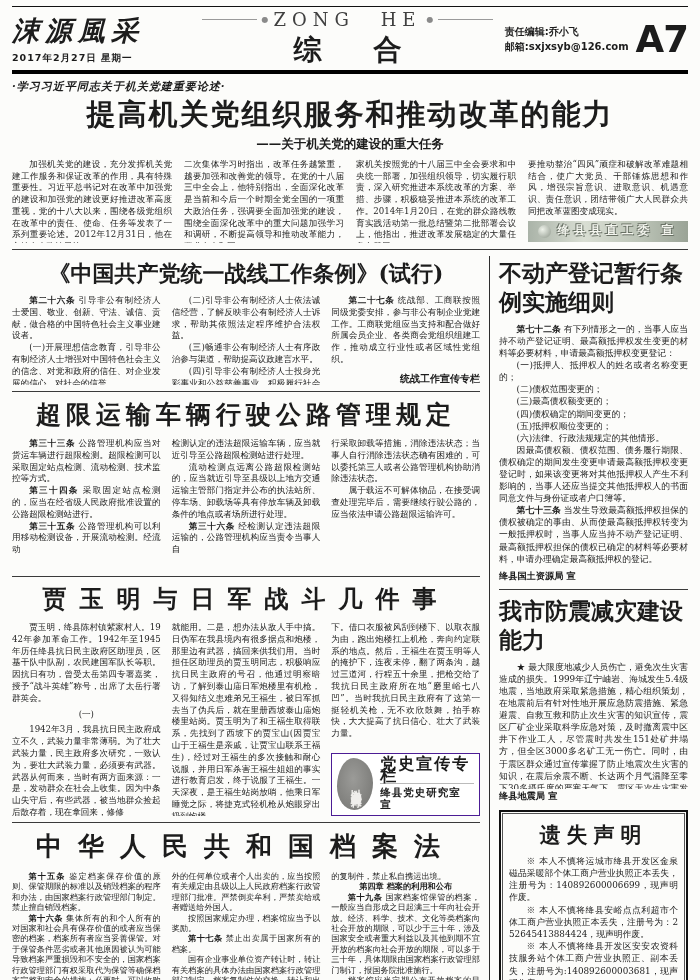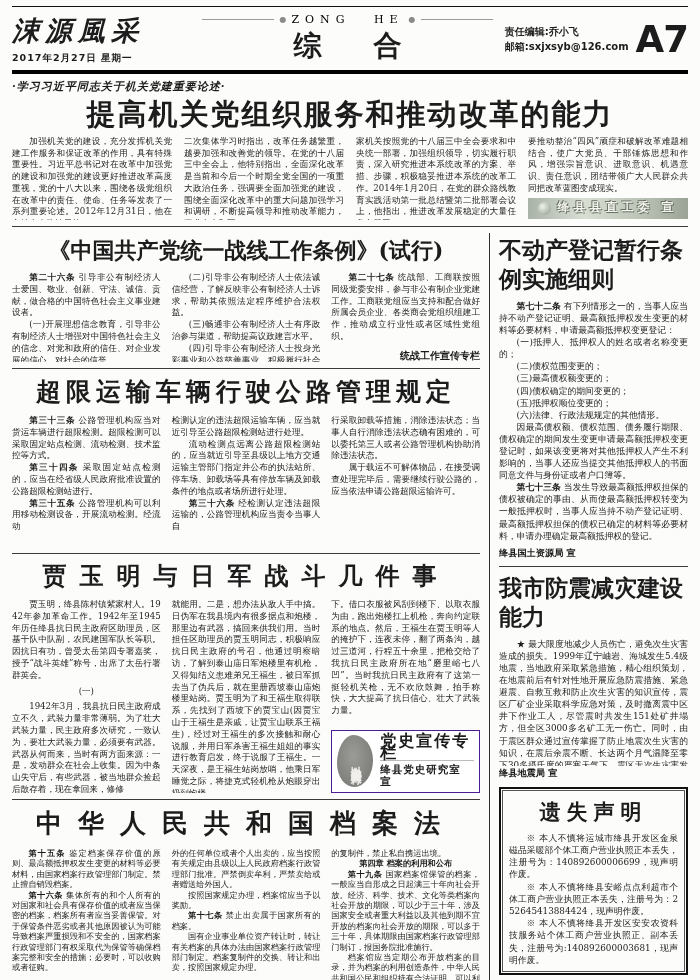--- a/index.html
+++ b/index.html
@@ -13,21 +13,21 @@
 
   
   .masthead { display:flex; align-items:center; justify-content:space-between; height:56px; }
   .brand { width:190px; }
   .brand-name { font-size:27px; font-weight:bold; font-style:italic; letter-spacing:6px; white-space:nowrap; }
   .brand-date { font-size:9.5px; font-weight:bold; font-family:"DejaVu Sans","Liberation Sans",sans-serif; margin-top:3px; letter-spacing:1px; }
   .mast-center { flex:1; display:flex; flex-direction:column; align-items:center; }
   .pinyin-row { width:100%; display:flex; align-items:center; gap:5px; color:#8a8a8a; }
   .pinyin-row .hline { flex:1; height:1px; background:#9a9a9a; }
   .pinyin-row .dot { font-size:8px; color:#8a8a8a; }
-  .pinyin { font-size:11px; letter-spacing:6px; word-spacing:14px; color:#000000; font-family:"DejaVu Serif",serif; }
+  .pinyin { font-size:18px; letter-spacing:6px; word-spacing:14px; color:#404040; font-family:"DejaVu Serif",serif; }
   .edition-name { font-size:28px; font-weight:bold; letter-spacing:52px; padding-left:52px; margin-top:1px; white-space:nowrap; }
   .mast-right { width:195px; display:flex; align-items:center; justify-content:flex-end; gap:7px; }
   .editor-info { font-size:10px; font-weight:bold; line-height:1.55; font-family:"DejaVu Sans","Liberation Sans",sans-serif; white-space:nowrap; }
   .pageno { font-size:37px; font-weight:800; font-family:"DejaVu Sans","Liberation Sans",sans-serif; letter-spacing:-1px; }
   .thickrule { height:4px; background:#000; margin-top:3px; }
 
   
   .bodytext p { text-indent:2em; text-align:justify; word-break:break-all; }
   .bodytext p.cont { text-indent:0; }
   .bodytext b.term { font-weight:bold; }
@@ -117,20 +117,21 @@
         <div>邮箱:sxjxsyb@126.com</div>
       </div>
       <div class="pageno">A7</div>
     </div>
   </div>
   <div class="thickrule"></div>
 
   <div>
     <div class="kicker">·学习习近平同志关于机关党建重要论述·</div>
     <div class="lead-title">提高机关党组织服务和推动改革的能力</div>
+    <div class="lead-sub">——关于机关党的建设的重大任务</div>
     <div class="lead-cols bodytext">
       <div class="col">
           <p>加强机关党的建设，充分发挥机关党建工作服务和保证改革的作用，具有特殊重要性。习近平总书记对在改革中加强党的建设和加强党的建设更好推进改革高度重视，党的十八大以来，围绕各级党组织在改革中的责任、使命、任务等发表了一系列重要论述。2012年12月31日，他在主持中央政治局第</p>
         </div>
       <div class="col">
           <p class="cont">二次集体学习时指出，改革任务越繁重，越要加强和改善党的领导。在党的十八届三中全会上，他特别指出，全面深化改革是当前和今后一个时期全党全国的一项重大政治任务，强调要全面加强党的建设，围绕全面深化改革中的重大问题加强学习和调研，不断提高领导和推动改革能力，要求中央和国</p>
         </div>
       <div class="col">
           <p class="cont">家机关按照党的十八届三中全会要求和中央统一部署，加强组织领导，切实履行职责，深入研究推进本系统改革的方案、举措、步骤，积极稳妥推进本系统的改革工作。2014年1月20日，在党的群众路线教育实践活动第一批总结暨第二批部署会议上，他指出，推进改革发展稳定的大量任务在基层，</p>
         </div>
@@ -212,21 +213,21 @@
             </div>
           </div>
         </div>
       </div>
       <div class="hr"></div>
 
       <div>
         <div class="h-danganfa">中华人民共和国档案法</div>
         <div class="cols3 cols3-da bodytext">
           <div class="col">
-            <p><b class="term">第十五条</b><span> 鉴定档案保存价值的原则、最高额抵押权发生变更的材料等必要材料，由国家档案行政管理部门制定。禁止擅自销毁档案。</span></p>
+            <p><b class="term">第十五条</b><span> 鉴定档案保存价值的原则、保管期限的标准以及销毁档案的程序和办法，由国家档案行政管理部门制定。禁止擅自销毁档案。</span></p>
             <p><b class="term">第十六条</b><span> 集体所有的和个人所有的对国家和社会具有保存价值的或者应当保密的档案，档案所有者应当妥善保管。对于保管条件恶劣或者其他原因被认为可能导致档案严重损毁和不安全的，国家档案行政管理部门有权采取代为保管等确保档案完整和安全的措施；必要时，可以收购或者征购。</span></p>
 
           </div>
           <div class="col">
             <p class="cont">外的任何单位或者个人出卖的，应当按照有关规定由县级以上人民政府档案行政管理部门批准。严禁倒卖牟利，严禁卖给或者赠送给外国人。</p>
             <p>按照国家规定办理，档案馆应当予以奖励。</p>
             <p><b class="term">第十七条</b><span> 禁止出卖属于国家所有的档案。</span></p>
             <p>国有企业事业单位资产转让时，转让有关档案的具体办法由国家档案行政管理部门制定。档案复制件的交换、转让和出卖，按照国家规定办理。</p>
 
           </div>

